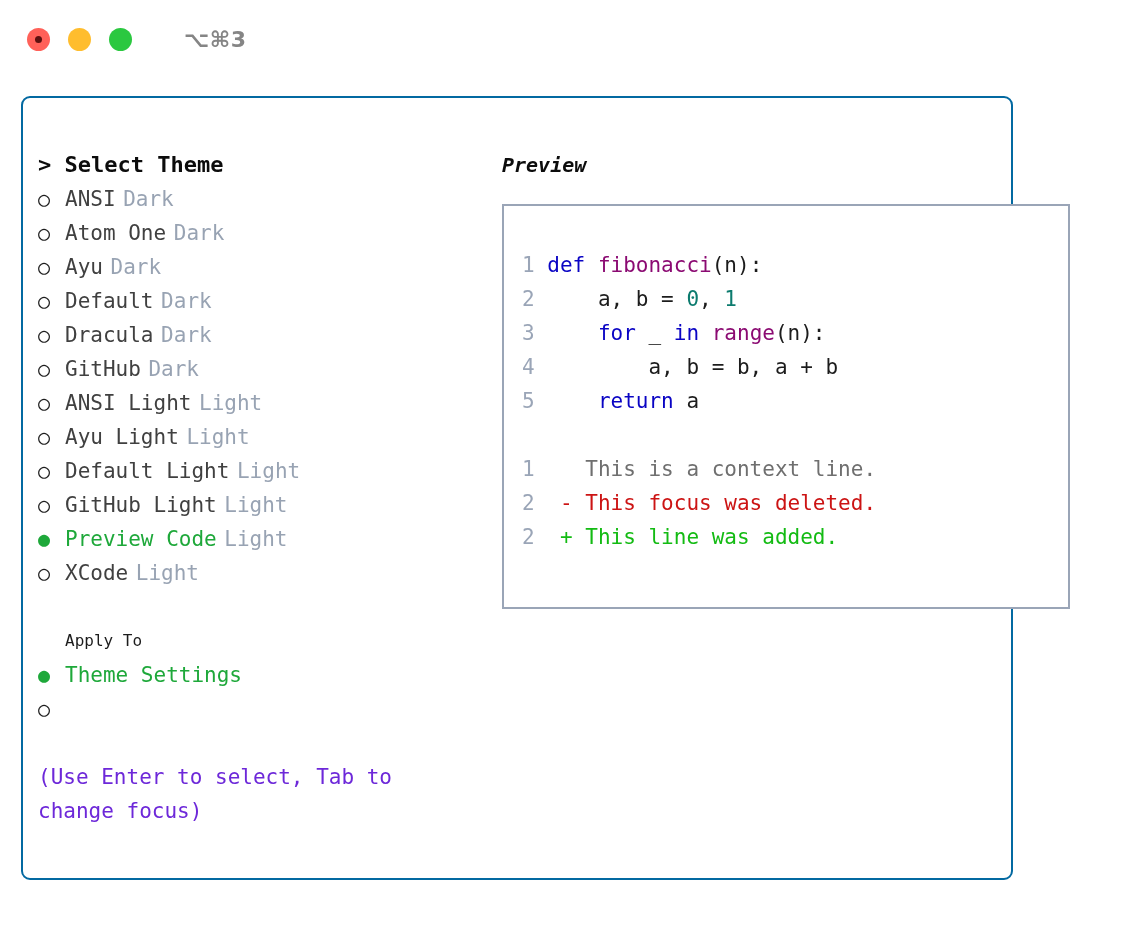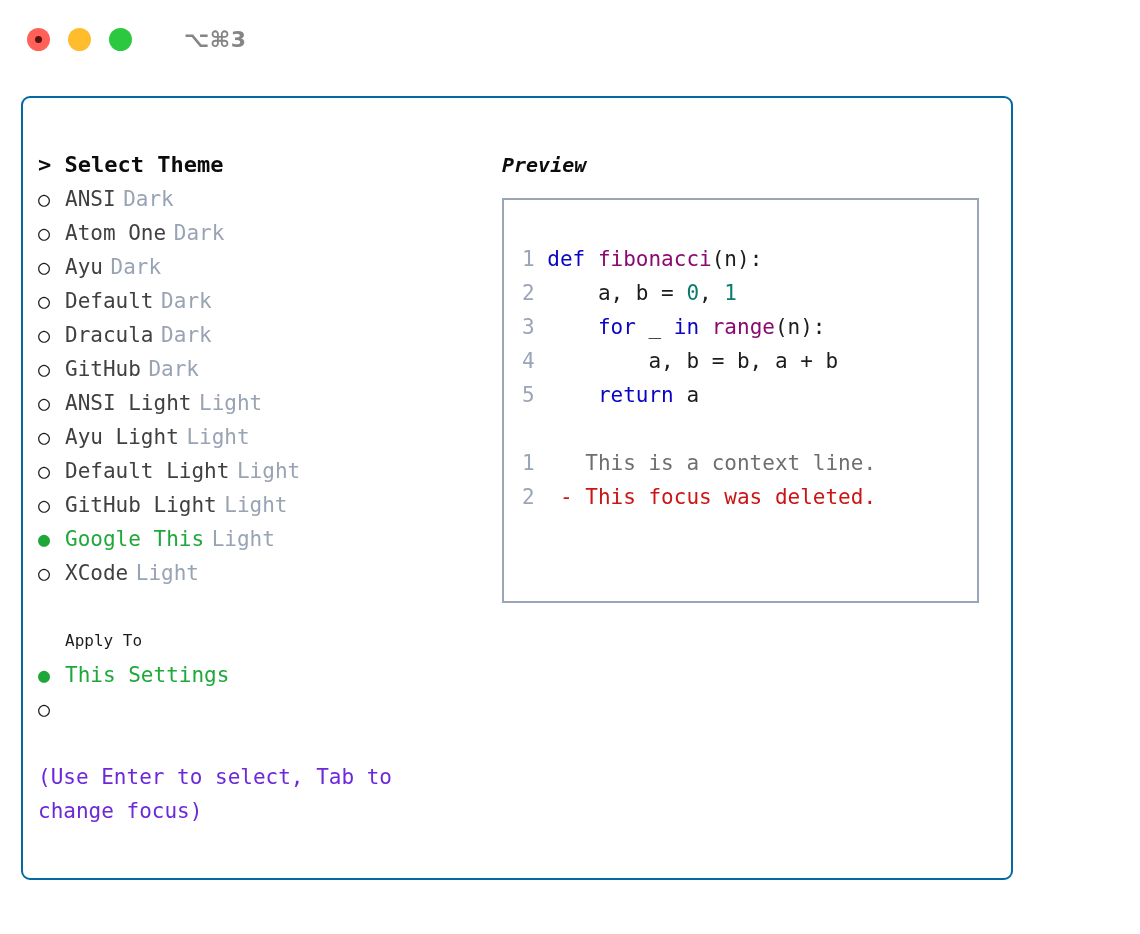--- a/index.html
+++ b/index.html
@@ -133,22 +133,22 @@
   }
   .preview-title {
     font-size: 20px;
     font-weight: 700;
     color: #0c0c0c;
     line-height: 34px;
     white-space: pre;
     font-style: italic;
   }
   .code-box {
-    margin-top: 16px;
-    width: 477px;
+    margin-top: 22px;
+    width: 568px;
     height: 405px;
     border: 2px solid #9aa5b7;
     background: #ffffff;
     padding: 42px 0 0 18px;
   }
   .code-line {
     font-size: 21px;
     line-height: 34px;
     white-space: pre;
     color: #1c1c1c;
@@ -187,30 +187,30 @@
           <div class="opt-row"><span class="marker">○</span><span class="opt-label">ANSI</span><span class="opt-variant">Dark</span></div>
           <div class="opt-row"><span class="marker">○</span><span class="opt-label">Atom One</span><span class="opt-variant">Dark</span></div>
           <div class="opt-row"><span class="marker">○</span><span class="opt-label">Ayu</span><span class="opt-variant">Dark</span></div>
           <div class="opt-row"><span class="marker">○</span><span class="opt-label">Default</span><span class="opt-variant">Dark</span></div>
           <div class="opt-row"><span class="marker">○</span><span class="opt-label">Dracula</span><span class="opt-variant">Dark</span></div>
           <div class="opt-row"><span class="marker">○</span><span class="opt-label">GitHub</span><span class="opt-variant">Dark</span></div>
           <div class="opt-row"><span class="marker">○</span><span class="opt-label">ANSI Light</span><span class="opt-variant">Light</span></div>
           <div class="opt-row"><span class="marker">○</span><span class="opt-label">Ayu Light</span><span class="opt-variant">Light</span></div>
           <div class="opt-row"><span class="marker">○</span><span class="opt-label">Default Light</span><span class="opt-variant">Light</span></div>
           <div class="opt-row"><span class="marker">○</span><span class="opt-label">GitHub Light</span><span class="opt-variant">Light</span></div>
-          <div class="opt-row selected"><span class="marker sel">●</span><span class="opt-label">Google This</span><span class="opt-variant">Light</span></div>
+          <div class="opt-row selected"><span class="marker sel">●</span><span class="opt-label">Preview Code</span><span class="opt-variant">Light</span></div>
           <div class="opt-row"><span class="marker">○</span><span class="opt-label">XCode</span><span class="opt-variant">Light</span></div>
         </div>
 
       <div class="spacer-row"></div>
 
       <div class="apply-head">Apply To</div>
 
       <div id="apply-list">
-          <div class="opt-row selected"><span class="marker sel">●</span><span class="opt-label">This Settings</span></div>
+          <div class="opt-row selected"><span class="marker sel">●</span><span class="opt-label">Theme Settings</span></div>
           <div class="opt-row"><span class="marker">○</span></div>
         </div>
 
       <div class="hint">(Use Enter to select, Tab to change focus)</div>
     </div>
 
     <div class="right-col">
       <div class="preview-title">Preview</div>
 
       <div class="code-box">
@@ -218,18 +218,19 @@
             <div class="code-line"><span class="lineno">1</span><span> </span><span class="tok-kw">def</span><span class="tok-txt"> </span><span class="tok-fn">fibonacci</span><span class="tok-txt">(n):</span></div>
             <div class="code-line"><span class="lineno">2</span><span>     </span><span class="tok-txt">a, b = </span><span class="tok-num">0</span><span class="tok-txt">, </span><span class="tok-num">1</span></div>
             <div class="code-line"><span class="lineno">3</span><span>     </span><span class="tok-kw">for</span><span class="tok-txt"> _ </span><span class="tok-kw">in</span><span class="tok-txt"> </span><span class="tok-fn">range</span><span class="tok-txt">(n):</span></div>
             <div class="code-line"><span class="lineno">4</span><span>         </span><span class="tok-txt">a, b = b, a + b</span></div>
             <div class="code-line"><span class="lineno">5</span><span>     </span><span class="tok-kw">return</span><span class="tok-txt"> a</span></div>
           </div>
         <div class="blank-line"></div>
         <div id="diff-lines">
             <div class="code-line"><span class="lineno">1</span><span class="diff-ctx">    </span><span class="diff-ctx">This is a context line.</span></div>
             <div class="code-line"><span class="lineno">2</span><span class="diff-del">  - </span><span class="diff-del">This focus was deleted.</span></div>
+            <div class="code-line"><span class="lineno">2</span><span class="diff-add">  + </span><span class="diff-add">This line was added.</span></div>
           </div>
       </div>
     </div>
 
   </div>
 </div>
 
 </body></html>

